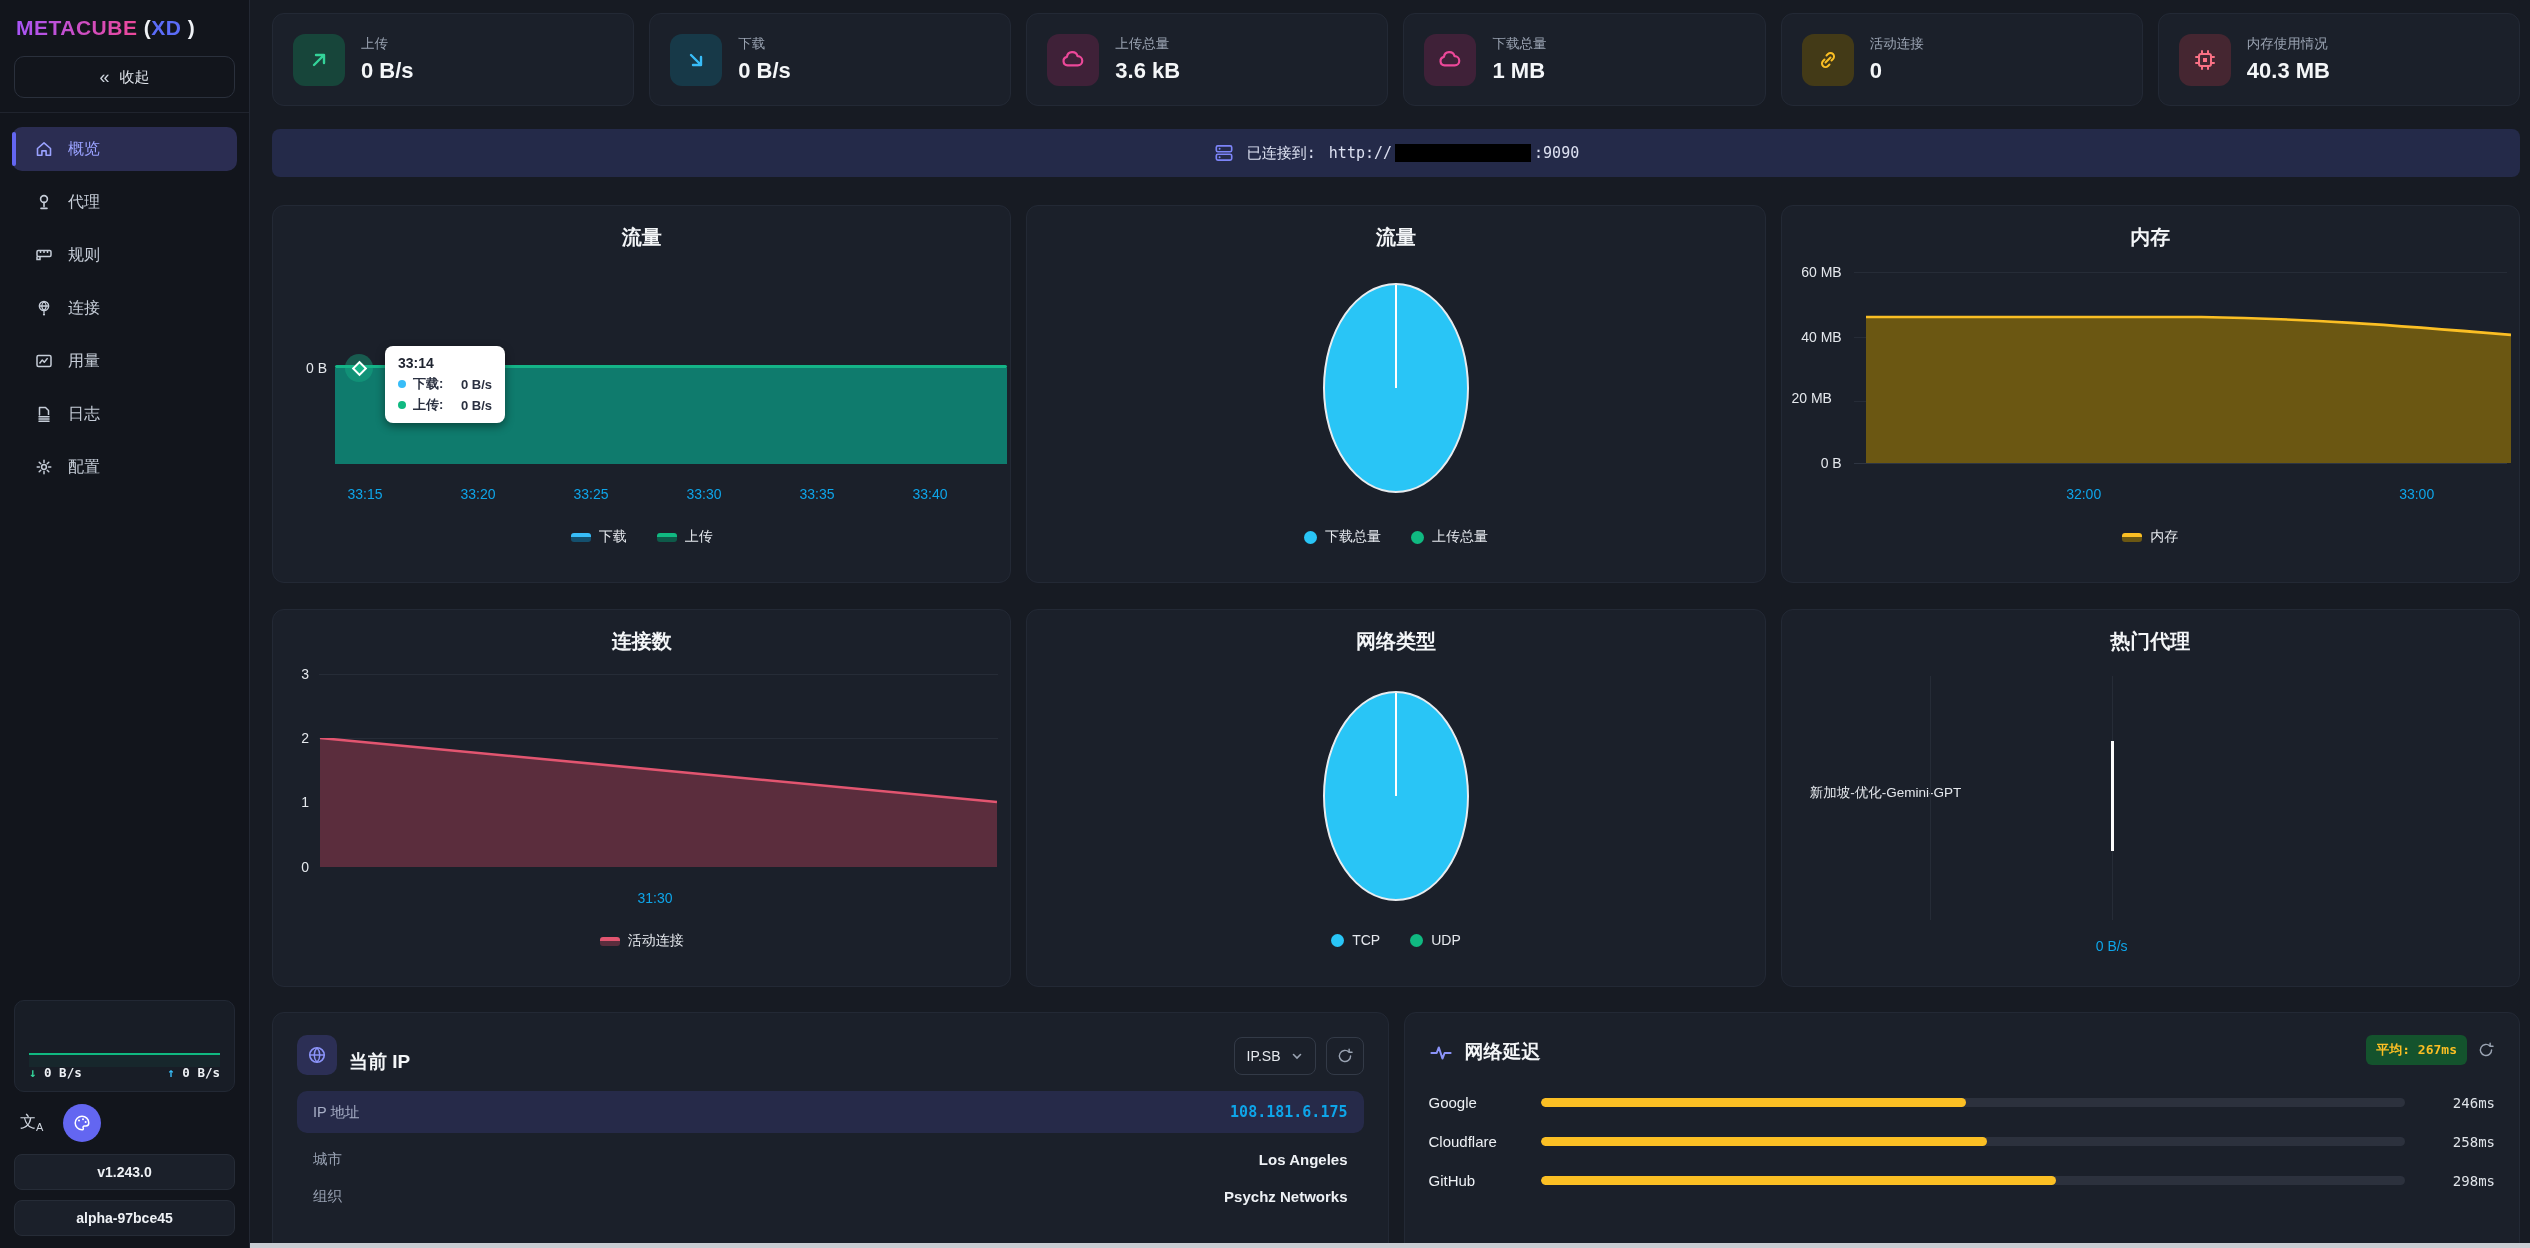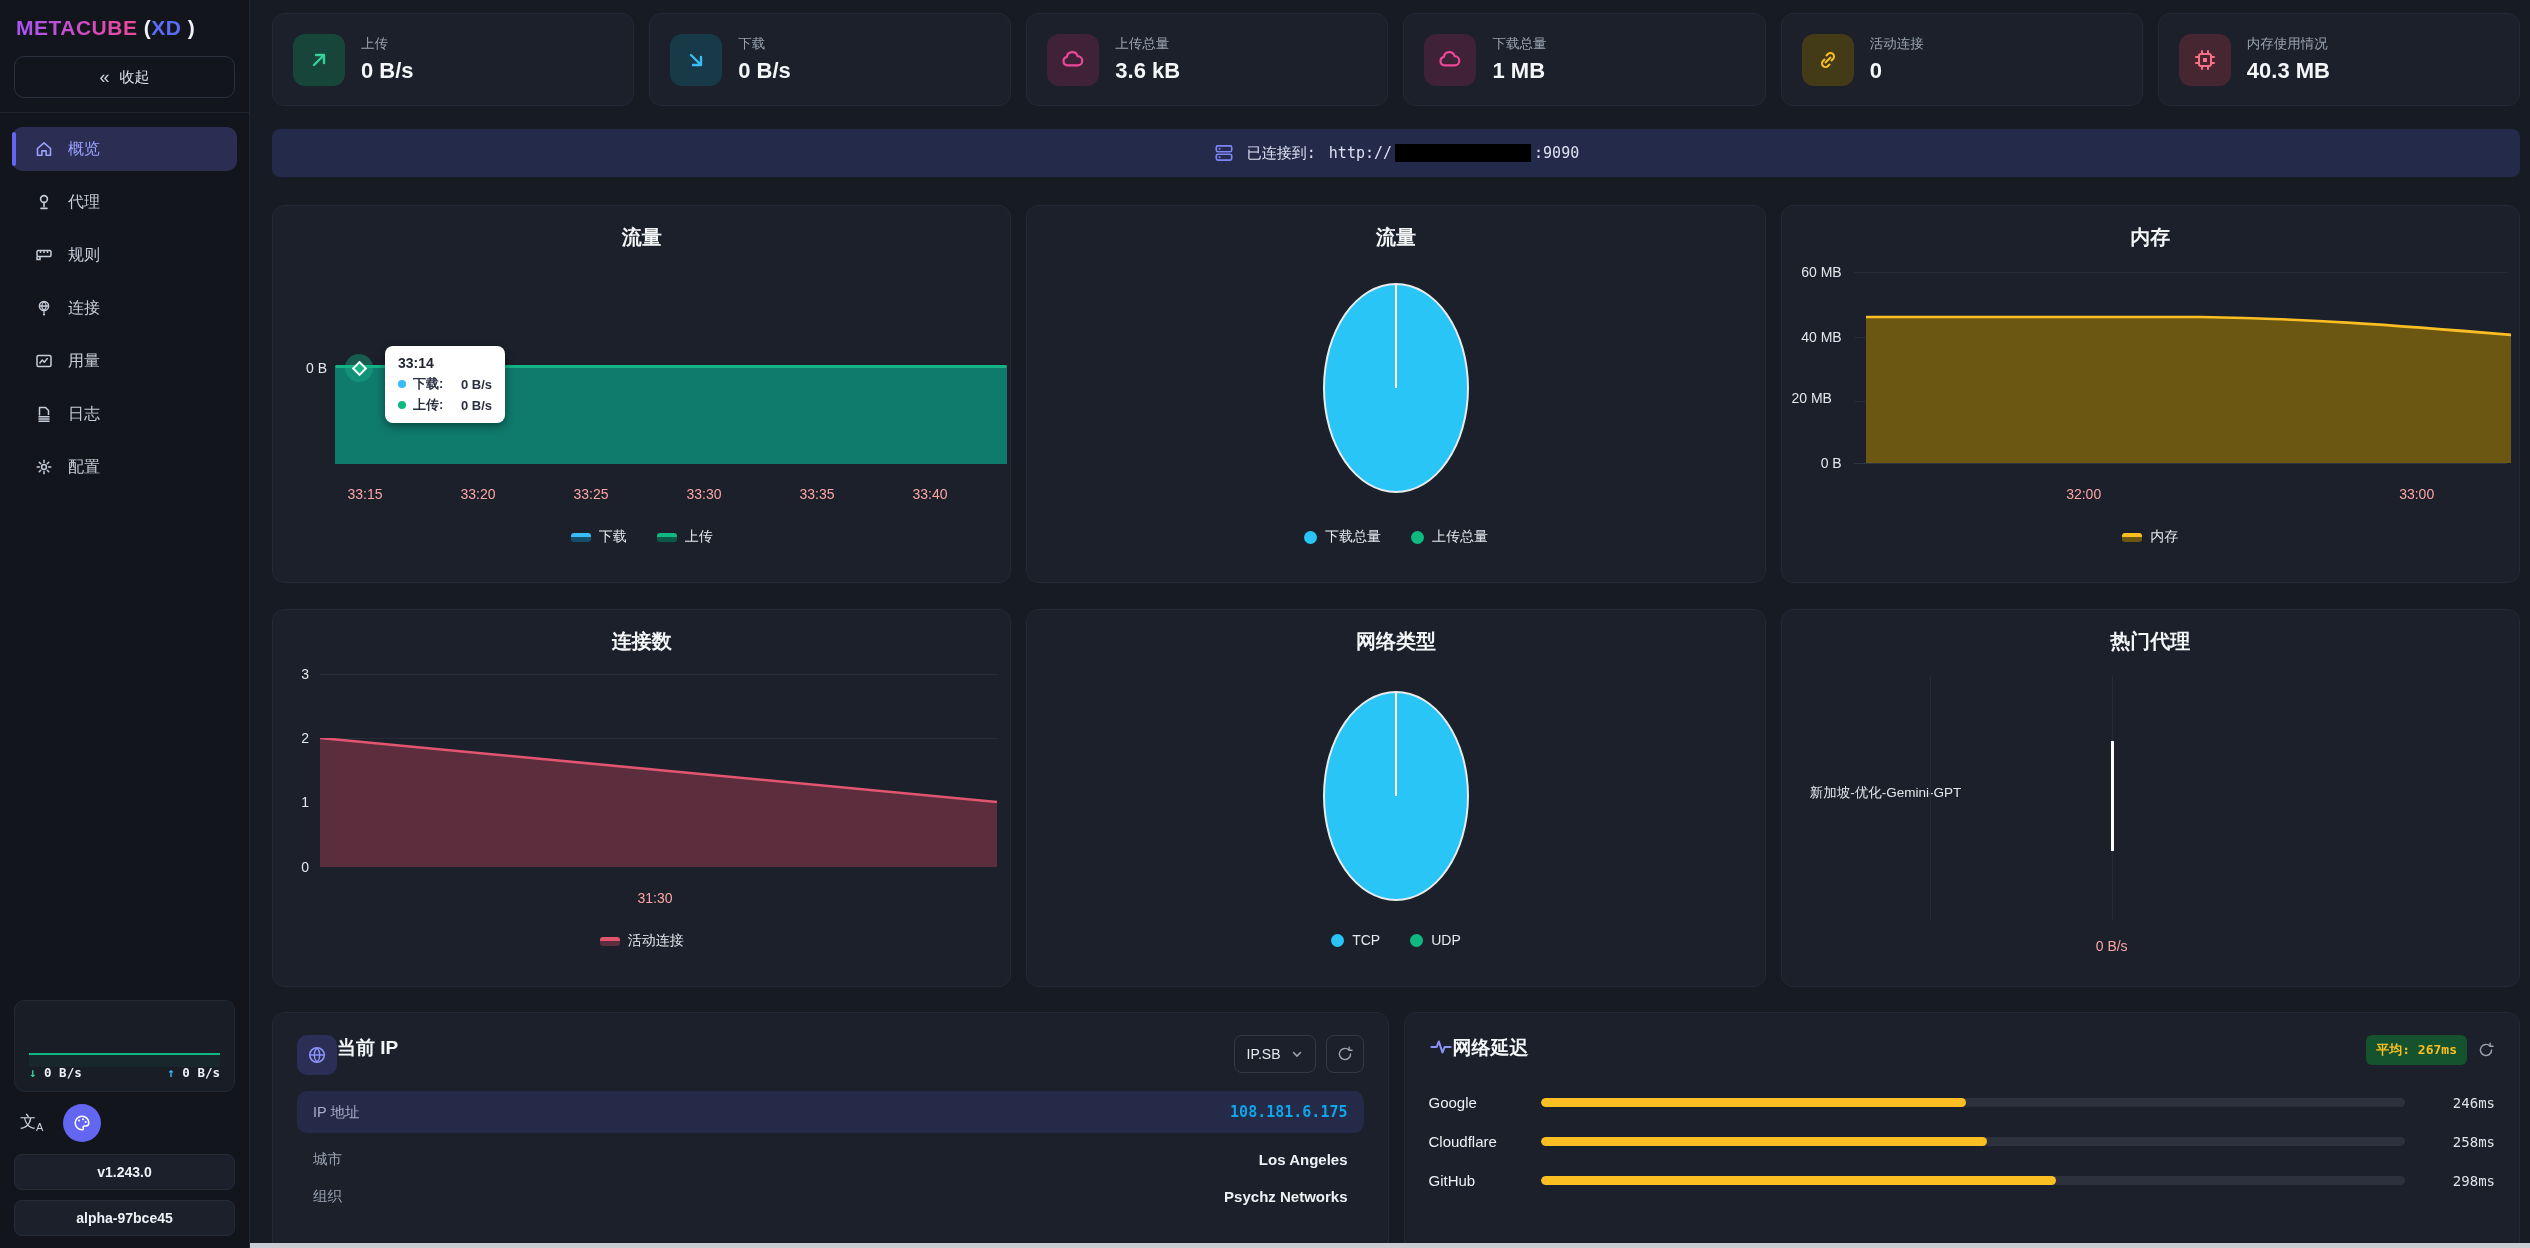--- a/index.html
+++ b/index.html
@@ -53,21 +53,21 @@
   .stat-value { font-size:22px; font-weight:bold; color:#f4f6f8; }
 
   .banner { height:48px; background:#242a49; border-radius:8px; margin-bottom:28px;
     display:flex; align-items:center; justify-content:center; gap:12px; }
   .banner-text { font-size:15px; color:#dde1f2; display:flex; align-items:center; gap:2px; }
   .redacted { display:inline-block; width:136px; height:18px; background:#000; margin:0 1px; vertical-align:middle; }
 
   .charts-grid { display:grid; grid-template-columns:repeat(3,1fr); grid-auto-rows:378px; gap:26px 15px; }
   .chart-card { position:relative; background:#1b202a; border:1px solid #232935; border-radius:12px; overflow:hidden; }
   .chart-title { position:absolute; top:18px; left:0; right:0; text-align:center; font-size:20px; font-weight:bold; color:#f4f6f8; }
-  .tick { position:absolute; font-size:14px; color:#fca5a5; transform:translateX(-50%); white-space:nowrap; }
+  .tick { position:absolute; font-size:14px; color:#0ea5e9; transform:translateX(-50%); white-space:nowrap; }
   .ylab { position:absolute; font-size:14px; color:#e5e8ed; text-align:right; }
   .gridline-h { position:absolute; height:1px; background:#262c37; }
   .gridline-v { position:absolute; width:1px; background:#262c37; }
   .legend { position:absolute; top:322px; left:0; right:0; display:flex; justify-content:center; gap:30px; align-items:center; }
   .legend-item { display:flex; align-items:center; gap:8px; font-size:14px; color:#e5e8ed; }
   .sw { width:20px; height:9px; border-radius:3px; }
   .sw-dl { background:linear-gradient(180deg,#38bdf8 45%,#14506e 45%); }
   .sw-ul { background:linear-gradient(180deg,#10b981 45%,#0e5a49 45%); }
   .sw-mem { background:linear-gradient(180deg,#fbbf24 45%,#6b5712 45%); }
   .sw-conn { background:linear-gradient(180deg,#e25570 45%,#5b2d3d 45%); }
@@ -92,21 +92,21 @@
     background:#29c5f6; border:2px solid #e8ecef; }
   .pie-sliver { position:absolute; left:368px; width:2px; height:103px; background:#fff; z-index:2; }
 
   
   .area-svg { position:absolute; }
   .bar-white { position:absolute; background:#fbfbfb; }
 
   
   .bottom-row { display:grid; grid-template-columns:1fr 1fr; gap:15px; margin-top:25px; }
   .bottom-card { height:300px; background:#1b202a; border:1px solid #232935; border-radius:12px; padding:22px 24px; }
-  .bc-header { display:flex; align-items:flex-start; }
+  .bc-header { display:flex; align-items:flex-end; gap:12px; }
   .bc-tile { width:40px; height:40px; border-radius:10px; background:#2c2f55; display:flex; align-items:center; justify-content:center; }
   .bc-title { font-size:19px; font-weight:bold; color:#f4f6f8; }
   .bc-right { margin-left:auto; display:flex; align-items:center; gap:10px; }
   .select-box { height:38px; border:1px solid #333a47; border-radius:8px; padding:0 12px;
     display:flex; align-items:center; gap:10px; font-size:14px; color:#e5e8ed; cursor:pointer; }
   .icon-btn { width:38px; height:38px; border:1px solid #333a47; border-radius:8px;
     display:flex; align-items:center; justify-content:center; cursor:pointer; }
   .ip-row { margin-top:16px; height:42px; background:#262a49; border-radius:10px;
     display:flex; align-items:center; justify-content:space-between; padding:0 16px; }
   .ip-label { font-size:14.5px; color:#a7aec6; }

